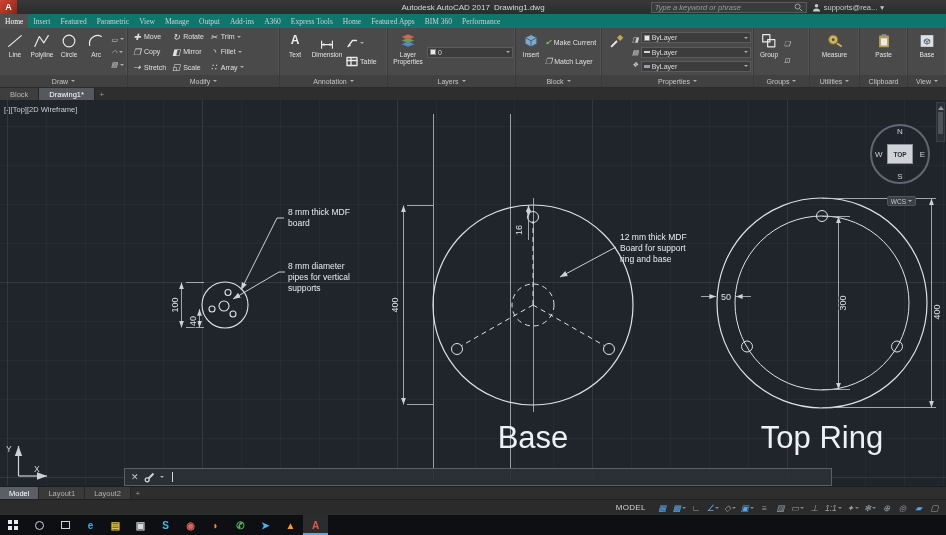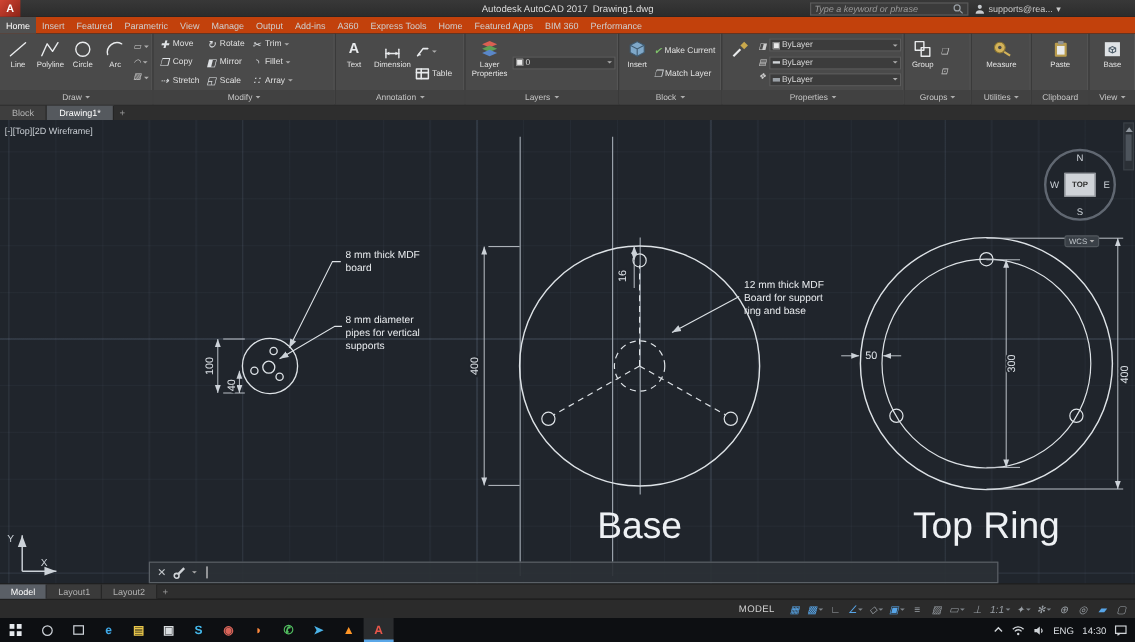--- a/index.html
+++ b/index.html
@@ -7,31 +7,31 @@
   body { font-family:"Liberation Sans",sans-serif; background:#000; position:relative; -webkit-font-smoothing:antialiased; }
 
   
   .titlebar { height:14px; background:linear-gradient(#383838,#2c2c2c); display:flex; align-items:center; position:relative; }
   .acad-logo { width:17px; height:14px; background:linear-gradient(135deg,#d04433,#8e2418); color:#fff; font-weight:bold; font-size:9px; display:flex; align-items:center; justify-content:center; }
   .qat { display:flex; gap:4px; margin-left:6px; }
   .qat span { font-size:8px; color:#b9b9b9; line-height:14px; }
   .tb-title { position:absolute; left:50%; transform:translateX(-50%); font-size:8px; color:#dadada; white-space:nowrap; }
   .tb-title b { font-weight:normal; margin-left:4px; }
   .tb-right { margin-left:auto; display:flex; align-items:center; gap:5px; padding-right:2px; }
-  .search-box { display:flex; align-items:flex-end; gap:3px; background:#3b3b3b; border:1px solid #5a5a5a; height:11px; width:132px; padding:0 3px; }
+  .search-box { display:flex; align-items:flex-end; gap:3px; background:#3b3b3b; border:1px solid #5a5a5a; height:11px; width:156px; padding:0 3px; }
   .search-box input { flex:1; background:transparent; border:none; outline:none; color:#b9b9b9; font-size:7.5px; font-family:inherit; min-width:0; }
   .search-box input::placeholder { color:#9a9a9a; font-style:italic; }
   .user { display:flex; align-items:center; gap:3px; font-size:7.5px; color:#cacaca; }
   .tb-icons { display:flex; gap:5px; }
   .tb-icons span { font-size:8px; color:#b9b9b9; }
   .win-controls { display:flex; }
   .win-controls span { width:15px; text-align:center; font-size:8px; color:#c6c6c6; line-height:14px; }
 
   
-  .menubar { height:14px; background:#c2410c; display:flex; align-items:stretch; }
+  .menubar { height:14px; background:#0f766e; display:flex; align-items:stretch;font-family:Liberation Serif, serif; }
   .menubar .mtab { padding:0 5px; display:flex; align-items:center; font-size:7.5px; color:#cfcfcf; }
   .menubar .mtab.active { background:#505050; color:#fff; }
 
   
   .ribbon { height:60px; background:#4a4a4a; display:flex; border-bottom:1px solid #2c2c2c; }
   .panel { display:flex; flex-direction:column; border-right:1px solid #3a3a3a; box-shadow:inset -1px 0 0 #555; flex:0 0 auto; }
   .panel-content { flex:1; display:flex; align-items:stretch; padding:1px 2px 0 2px; gap:1px; }
   .panel-title { height:12px; background:#414141; font-size:7px; color:#c6c6c6; display:flex; align-items:center; justify-content:center; gap:3px; }
   .dd-tri { width:0; height:0; border-left:3px solid transparent; border-right:3px solid transparent; border-top:3px solid #aeaeae; display:inline-block; }
   .dd-tri.sm { border-left-width:2px; border-right-width:2px; border-top-width:2px; }
@@ -816,32 +816,13 @@
       <div class="tb-app">
         <span style="color: rgb(74, 179, 232);">➤</span>
       </div>
       <div class="tb-app">
         <span style="color: rgb(255, 150, 38);">▲</span>
       </div>
       <div class="tb-app active">
         <span style="color: rgb(232, 86, 74);">A</span>
       </div>
     </div>
-  <div class="tray">
-    <svg width="8" height="8" viewBox="0 0 8 8">
-        <path d="M1,5.2 L4,2.2 L7,5.2" stroke="#d0d4d8" fill="none" stroke-width="1.2"></path>
-      </svg>
-    <svg width="11" height="9" viewBox="0 0 11 9">
-        <path d="M1,3.4 a6,6 0 0 1 9,0 M2.7,5.2 a3.5,3.5 0 0 1 5.6,0" stroke="#d0d4d8" fill="none" stroke-width="1.1"></path>
-        <circle cx="5.5" cy="7.3" r="1" fill="#d0d4d8"></circle>
-      </svg>
-    <svg width="10" height="9" viewBox="0 0 10 9">
-        <path d="M1,3.2 H3 L5.5,1 V8 L3,5.8 H1 Z" fill="#d0d4d8"></path>
-        <path d="M6.8,2.8 a3,3 0 0 1 0,3.4" stroke="#d0d4d8" fill="none" stroke-width="1"></path>
-      </svg>
-    <span>ENG</span>
-    <span>14:30</span>
-    <svg width="10" height="9" viewBox="0 0 10 9">
-        <rect x="0.6" y="0.6" width="8.8" height="6.2" fill="none" stroke="#d0d4d8" stroke-width="1.1"></rect>
-        <line x1="2.2" y1="8.4" x2="4.2" y2="6.8" stroke="#d0d4d8" stroke-width="1.1"></line>
-      </svg>
-  </div>
 </div>
 
 </body></html>

